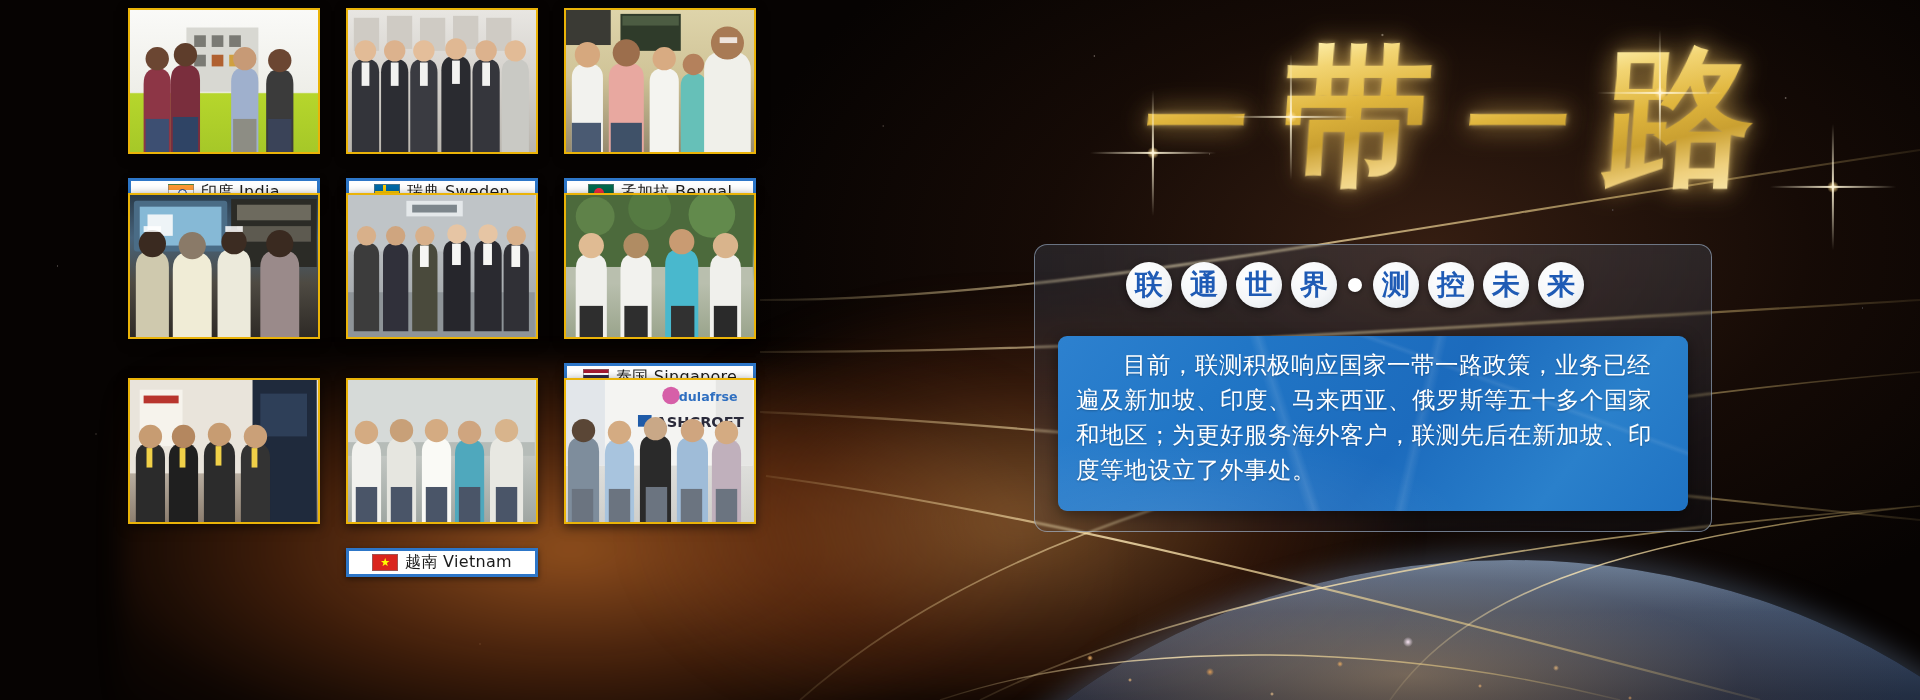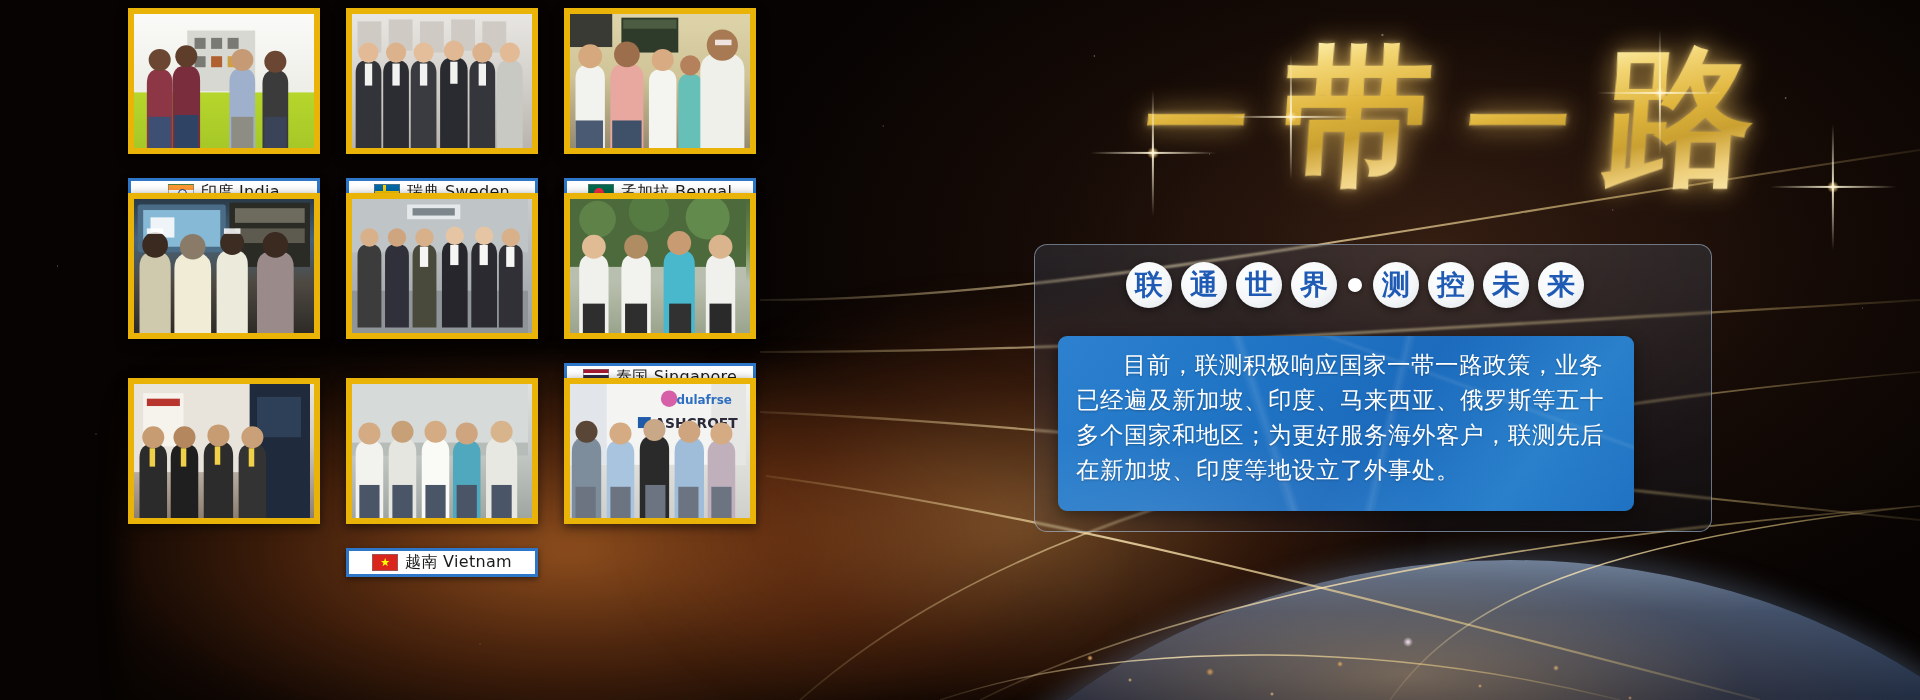--- a/index.html
+++ b/index.html
@@ -90,21 +90,21 @@
     display:grid;
     grid-template-columns:repeat(3,192px);
     grid-template-rows:repeat(3,185px);
     column-gap:26px;
     row-gap:-0px;
     align-content:start;
   }
   .photo-card{ position:relative; width:192px; }
   .photo-frame{
     width:192px; height:146px;
-    border:6px solid #eab308;
+    border:2px solid #eab308;
     box-shadow:0 3px 10px rgba(0,0,0,.55);
     overflow:hidden;
     position:relative;
     background:#3a3a3a;
   }
   .photo-frame .ph{
     position:absolute; inset:0;
     background-size:cover; background-position:center;
   }
   
@@ -240,21 +240,21 @@
   }
   .slogan-dot{
     width:14px;height:14px;border-radius:50%;
     background:#ffffff;
     box-shadow:0 1px 4px rgba(0,0,0,.4);
     margin:0 2px;
   }
 
   #text-box{
     position:absolute; left:1058px; top:336px;
-    width:576px; height:175px;
+    width:630px; height:175px;
     background:linear-gradient(128deg,#2d81cf 0%,#2176c6 26%,#1c6bbd 55%,#2a80cb 80%,#1f72c2 100%);
     border-radius:9px;
     box-shadow:0 4px 16px rgba(0,0,0,.45);
     overflow:hidden;
     padding:12px 18px 10px 18px;
   }
   #text-box::before{
     content:"";position:absolute;inset:0;
     background:
       linear-gradient(72deg, rgba(255,255,255,0) 36%, rgba(255,255,255,.10) 37.3%, rgba(255,255,255,0) 38.4%),

